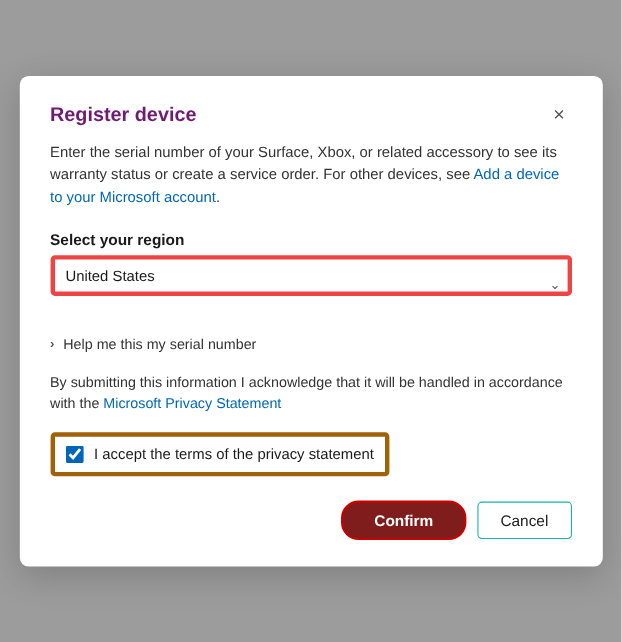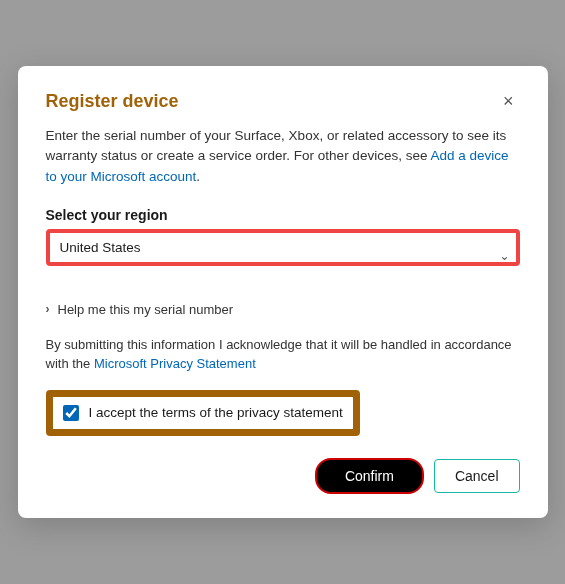--- a/index.html
+++ b/index.html
@@ -40,21 +40,21 @@
     .dialog-header {
       display: flex;
       align-items: center;
       justify-content: space-between;
       margin-bottom: 14px;
     }
 
     .dialog-title {
       font-size: 18px;
       font-weight: 600;
-      color: #a16207;
+      color: #701a75;
     }
 
     .close-btn {
       background: none;
       border: none;
       cursor: pointer;
       padding: 2px 6px;
       font-size: 18px;
       color: #555;
       line-height: 1;
@@ -173,21 +173,21 @@
 
     .privacy-notice a {
       color: #0067b8;
       text-decoration: none;
     }
 
     .checkbox-row {
       display: flex;
       align-items: center;
       gap: 10px;
-      border: 7px solid #a16207;
+      border: 4px solid #a16207;
       padding: 8px 10px;
       border-radius: 4px;
       margin-bottom: 22px;
       width: fit-content;
     }
 
     .checkbox-input {
       width: 16px;
       height: 16px;
       accent-color: #0067b8;
@@ -203,27 +203,27 @@
     }
 
     .dialog-footer {
       display: flex;
       justify-content: flex-end;
       gap: 10px;
       align-items: center;
     }
 
     .btn-confirm {
-      background: #000000;
+      background: #7f1d1d;
       color: #fff;
       border: 2px solid #c00;
       border-radius: 16px;
       padding: 8px 28px;
       font-size: 14px;
-      font-weight: 400;
+      font-weight: 700;
       cursor: pointer;
     }
 
     .btn-cancel {
       background: #fff;
       color: #1a1a1a;
       border: 1px solid #14b8a6;
       border-radius: 4px;
       padding: 8px 20px;
       font-size: 14px;

